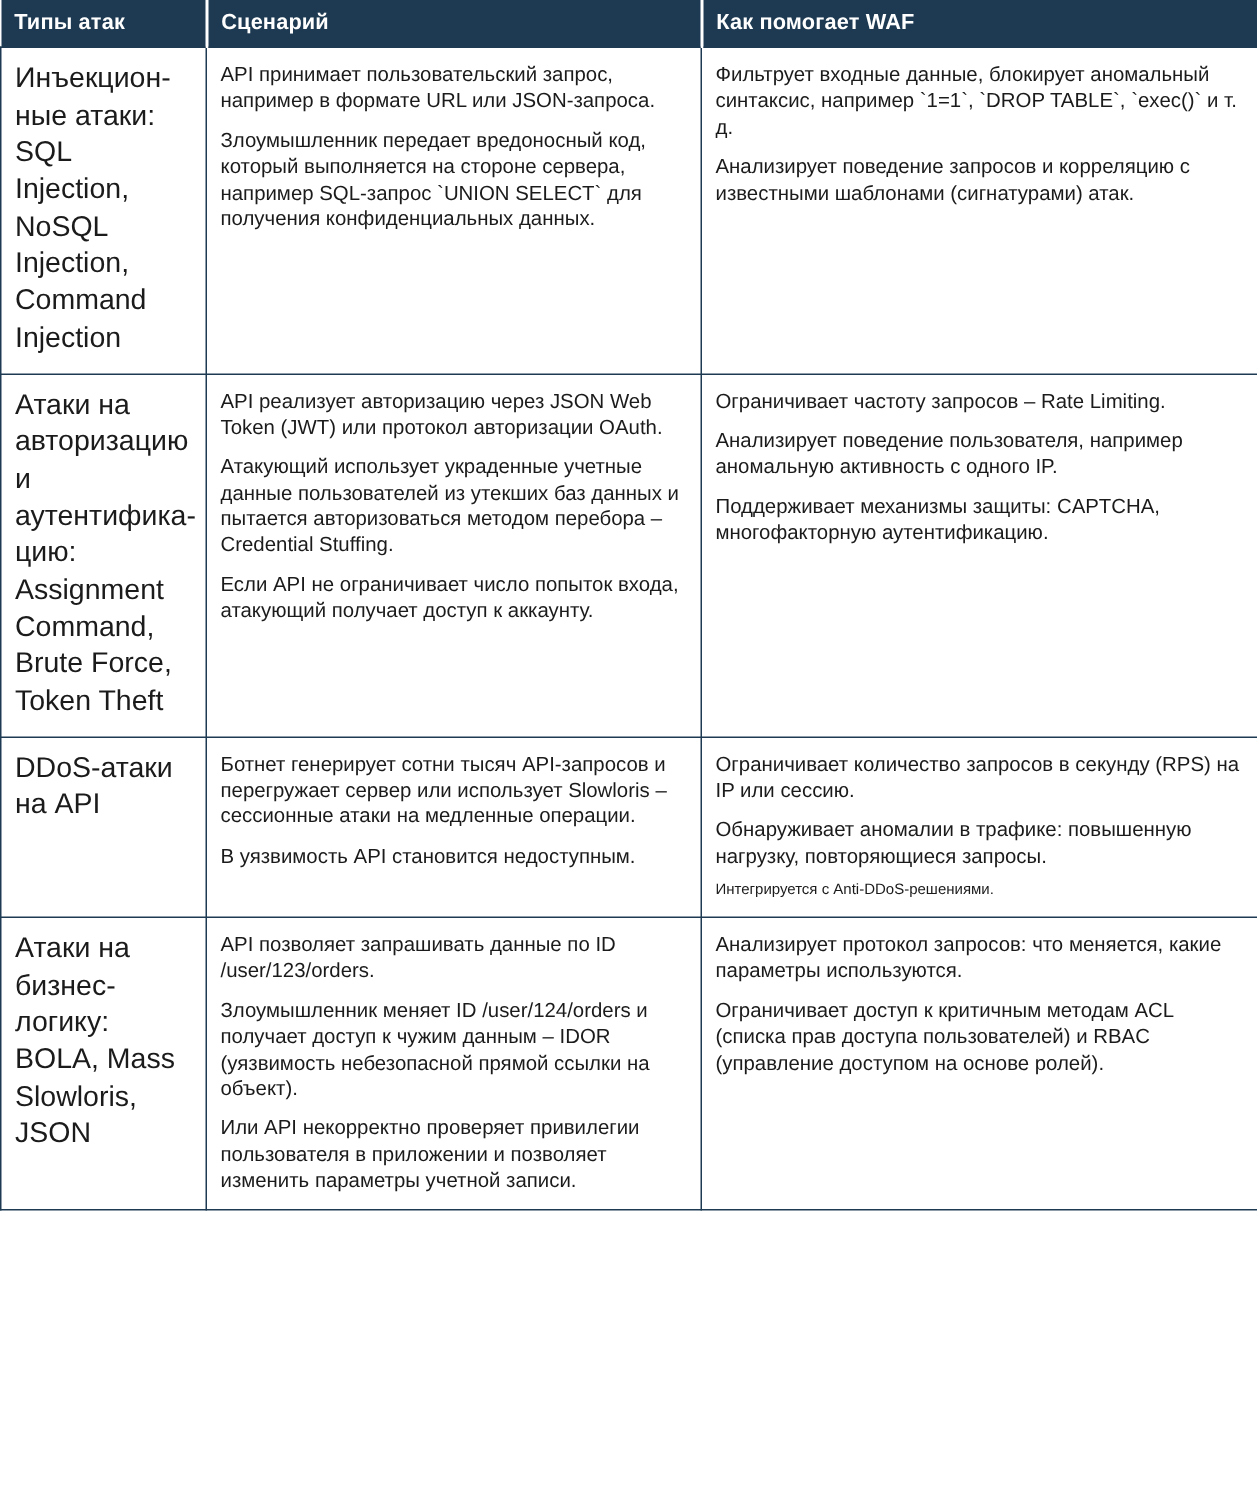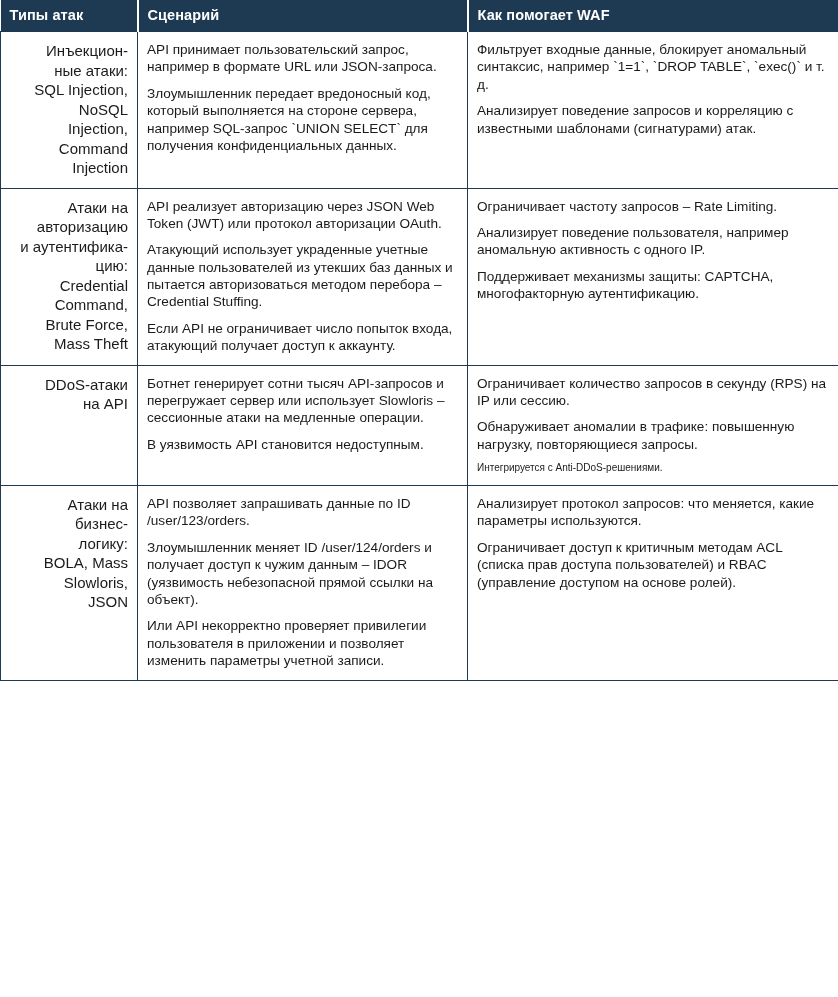--- a/index.html
+++ b/index.html
@@ -49,23 +49,22 @@
   tbody tr td:first-child {
     border-left: 1.5px solid #1d3a52;
   }
   tbody td p {
     margin: 0 0 9px 0;
   }
   tbody td p:last-child {
     margin-bottom: 0;
   }
   td.attack-type {
-    font-size: 15px;
+    font-size: 19px;
     line-height: 1.3;
-    text-align: right;
   }
   .small-line {
     font-size: 10px;
   }
 </style>
 </head>
 <body>
 
 <div class="table-wrap">
   <table class="waf-table">
@@ -102,24 +101,24 @@
           <p>Анализирует поведение запросов и корреляцию с известными шаблонами (сигнатурами) атак.</p>
         </td>
       </tr>
 
       <tr>
         <td class="attack-type">
           <span>Атаки на</span><br>
           <span>авторизацию</span><br>
           <span>и аутентифика-</span><br>
           <span>цию:</span><br>
-          <span>Credential</span><br>
+          <span>Assignment</span><br>
           <span>Command,</span><br>
           <span>Brute Force,</span><br>
-          <span>Mass Theft</span>
+          <span>Token Theft</span>
         </td>
         <td>
           <p>API реализует авторизацию через JSON Web Token (JWT) или протокол авторизации OAuth.</p>
           <p>Атакующий использует украденные учетные данные пользователей из утекших баз данных и пытается авторизоваться методом перебора – Credential Stuffing.</p>
           <p>Если API не ограничивает число попыток входа, атакующий получает доступ к аккаунту.</p>
         </td>
         <td>
           <p>Ограничивает частоту запросов – Rate Limiting.</p>
           <p>Анализирует поведение пользователя, например аномальную активность с одного IP.</p>
           <p>Поддерживает механизмы защиты: CAPTCHA, многофакторную аутентификацию.</p>

